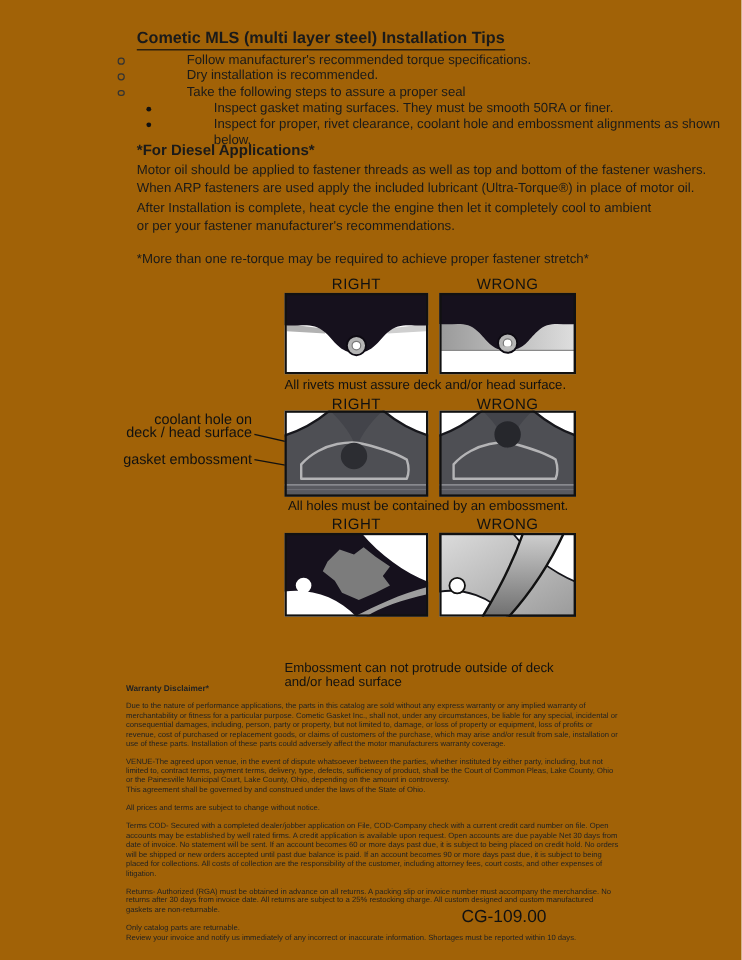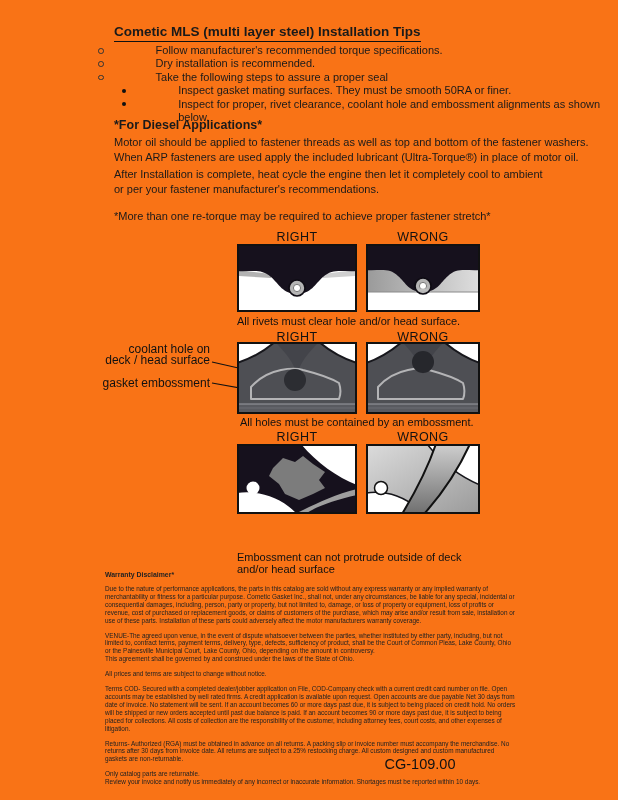--- a/index.html
+++ b/index.html
@@ -1,17 +1,17 @@
 <!DOCTYPE html>
 <html><head>
 <meta charset="utf-8">
 <style>
   html,body{margin:0;padding:0;background:#fff;}
   .page{
-    position:relative;width:618px;height:800px;background:#f97316;overflow:hidden;
+    position:relative;width:618px;height:800px;background:#a16207;overflow:hidden;
     font-family:"Liberation Sans","DejaVu Sans",sans-serif;color:#1a1a1a;
   }
   .abs{position:absolute;}
   
   .title{
     left:114px;top:24px;font-size:13.5px;font-weight:bold;
     border-bottom:1.6px solid #111;padding-bottom:2px;white-space:nowrap;
   }
   
   .bullets{left:98px;top:44px;font-size:11px;line-height:13.4px;}
@@ -101,21 +101,21 @@
       <rect x="0" y="0" width="114" height="68" fill="#ffffff"></rect>
       <rect x="1" y="26" width="112" height="22" fill="url(#g1)"></rect>
       <line x1="1" y1="48" x2="113" y2="48" stroke="#8a8a8a" stroke-width="1"></line>
       <path d="M0,0 H114 V26 C100,27 91,23 82,32 C74,39 71,48 57,48 C43,48 40,39 32,32 C23,23 14,27 0,26 Z" fill="#16111d"></path>
       <circle cx="57" cy="42" r="8" fill="#b5b5b5" stroke="#0d0a12" stroke-width="1.6"></circle>
       <circle cx="57" cy="42" r="3.6" fill="#ffffff" stroke="#7a7a7a" stroke-width="1"></circle>
       <rect x="52" y="44.6" width="10" height="2.6" fill="#bdbdbd"></rect>
       <rect x="1" y="1" width="112" height="66" fill="none" stroke="#111" stroke-width="2"></rect>
     </svg>
   </div>
-  <div class="abs caption" style="left:237px;top:316px;">All rivets must clear hole and/or head surface.</div>
+  <div class="abs caption" style="left:237px;top:316px;">All rivets must assure deck and/or head surface.</div>
 
   <div class="abs dg-label" style="left:237px;top:330px;width:120px;">RIGHT</div>
   <div class="abs dg-label" style="left:366px;top:330px;width:114px;">WRONG</div>
 
   <div class="abs ptr-label" style="left:100px;top:344px;width:110px;">
     <div>coolant hole on</div>
     <div>deck / head surface</div>
   </div>
   <div class="abs ptr-label" style="left:100px;top:378px;width:110px;">gasket embossment</div>
 

